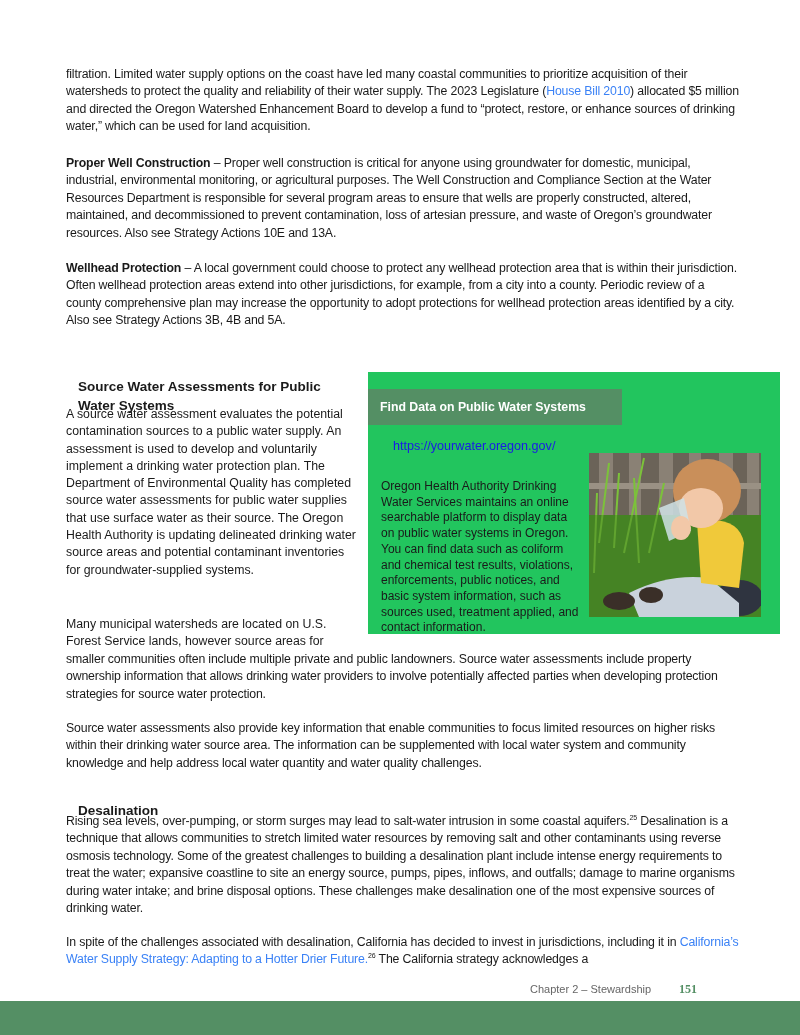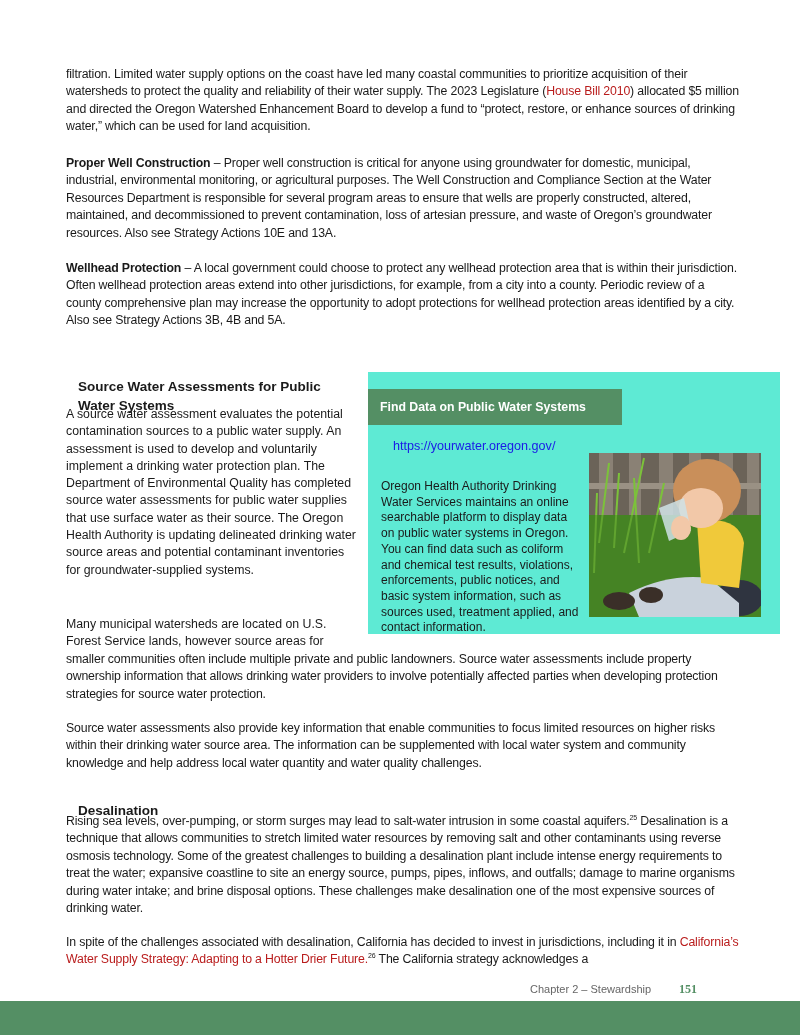--- a/index.html
+++ b/index.html
@@ -1,24 +1,24 @@
 <!DOCTYPE html>
 <html><head>
 <meta charset="utf-8">
 <style>
   html, body { margin:0; padding:0; background:#ffffff; }
   body { width:800px; height:1035px; position:relative; overflow:hidden;
          font-family:"Liberation Sans", "DejaVu Sans", sans-serif; color:#1a1a1a; }
   .p { position:absolute; left:66px; width:675px; font-size:12.3px; line-height:17.4px; margin:0; letter-spacing:-0.15px; }
   .p b { font-weight:bold;text-align:right; }
-  a.lnk { color:#b91c1c; text-decoration:none; }
+  a.lnk { color:#3b82f6; text-decoration:none; }
   sup { font-size:7px; line-height:0; vertical-align:super; }
   h2 { position:absolute; margin:12px; font-size:13.5px; font-weight:bold; line-height:19px; }
   .col { position:absolute; left:66px; width:292px; font-size:12.3px; line-height:17.3px; margin:0; }
-  .sidebar { position:absolute; left:368px; top:372px; width:412px; height:262px; background:#5eead4; }
+  .sidebar { position:absolute; left:368px; top:372px; width:412px; height:262px; background:#22c55e; }
   .sb-title { position:absolute; left:0; top:17px; width:254px; height:36px; background:#548f64;
               color:#fff; font-weight:bold; font-size:12.3px; line-height:36px; padding-left:12px; box-sizing:border-box; }
   .sb-link { position:absolute; left:25px; top:67px; font-size:12.6px; color:#1a1ae6; text-decoration:none; }
   .sb-text { position:absolute; left:5px; top:99px; width:200px; font-size:12px; line-height:15.7px; color:#1a1a1a; margin:8px; }
   .photo { position:absolute; left:221px; top:81px; width:172px; height:164px; overflow:hidden; }
   .footer-l { position:absolute; left:66px; top:1035px; font-size:11px; color:#666; }
   .footer-r { position:absolute; left:530px; top:983px; font-size:11px; color:#666; }
   .pagenum { position:absolute; left:679px; top:982px; font-size:12px; font-weight:bold; color:#548f64;font-family:Liberation Serif, serif; }
   .band { position:absolute; left:0; top:1001px; width:800px; height:34px; background:#548f64; }
 </style>

